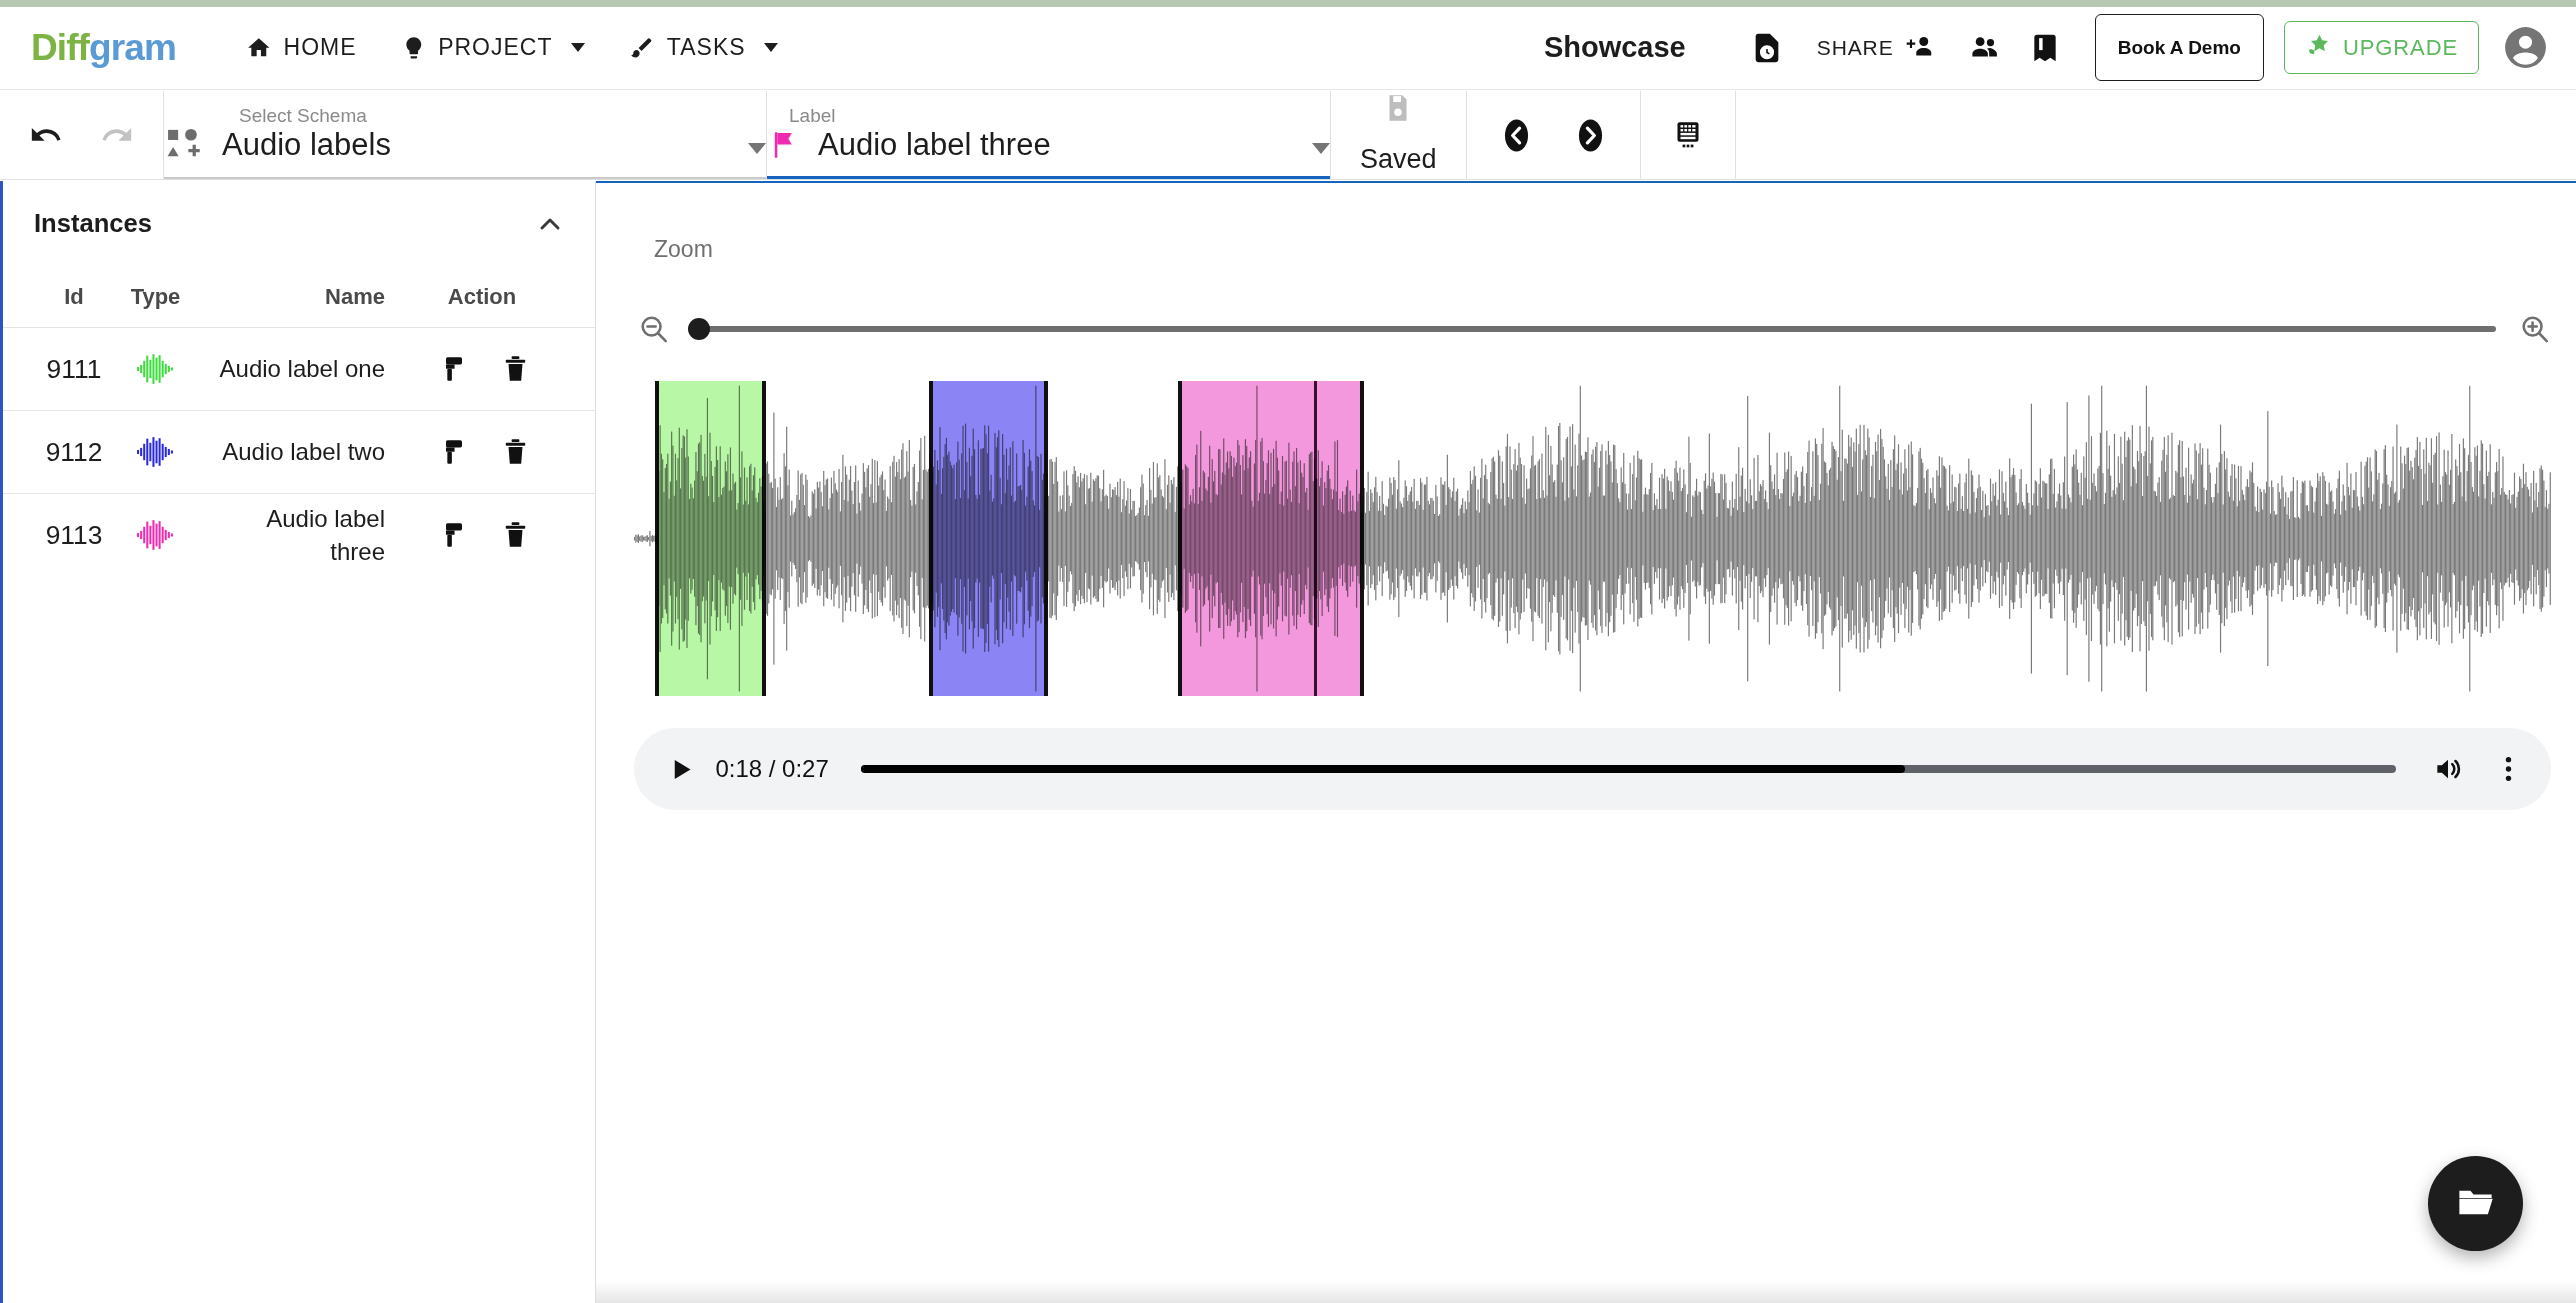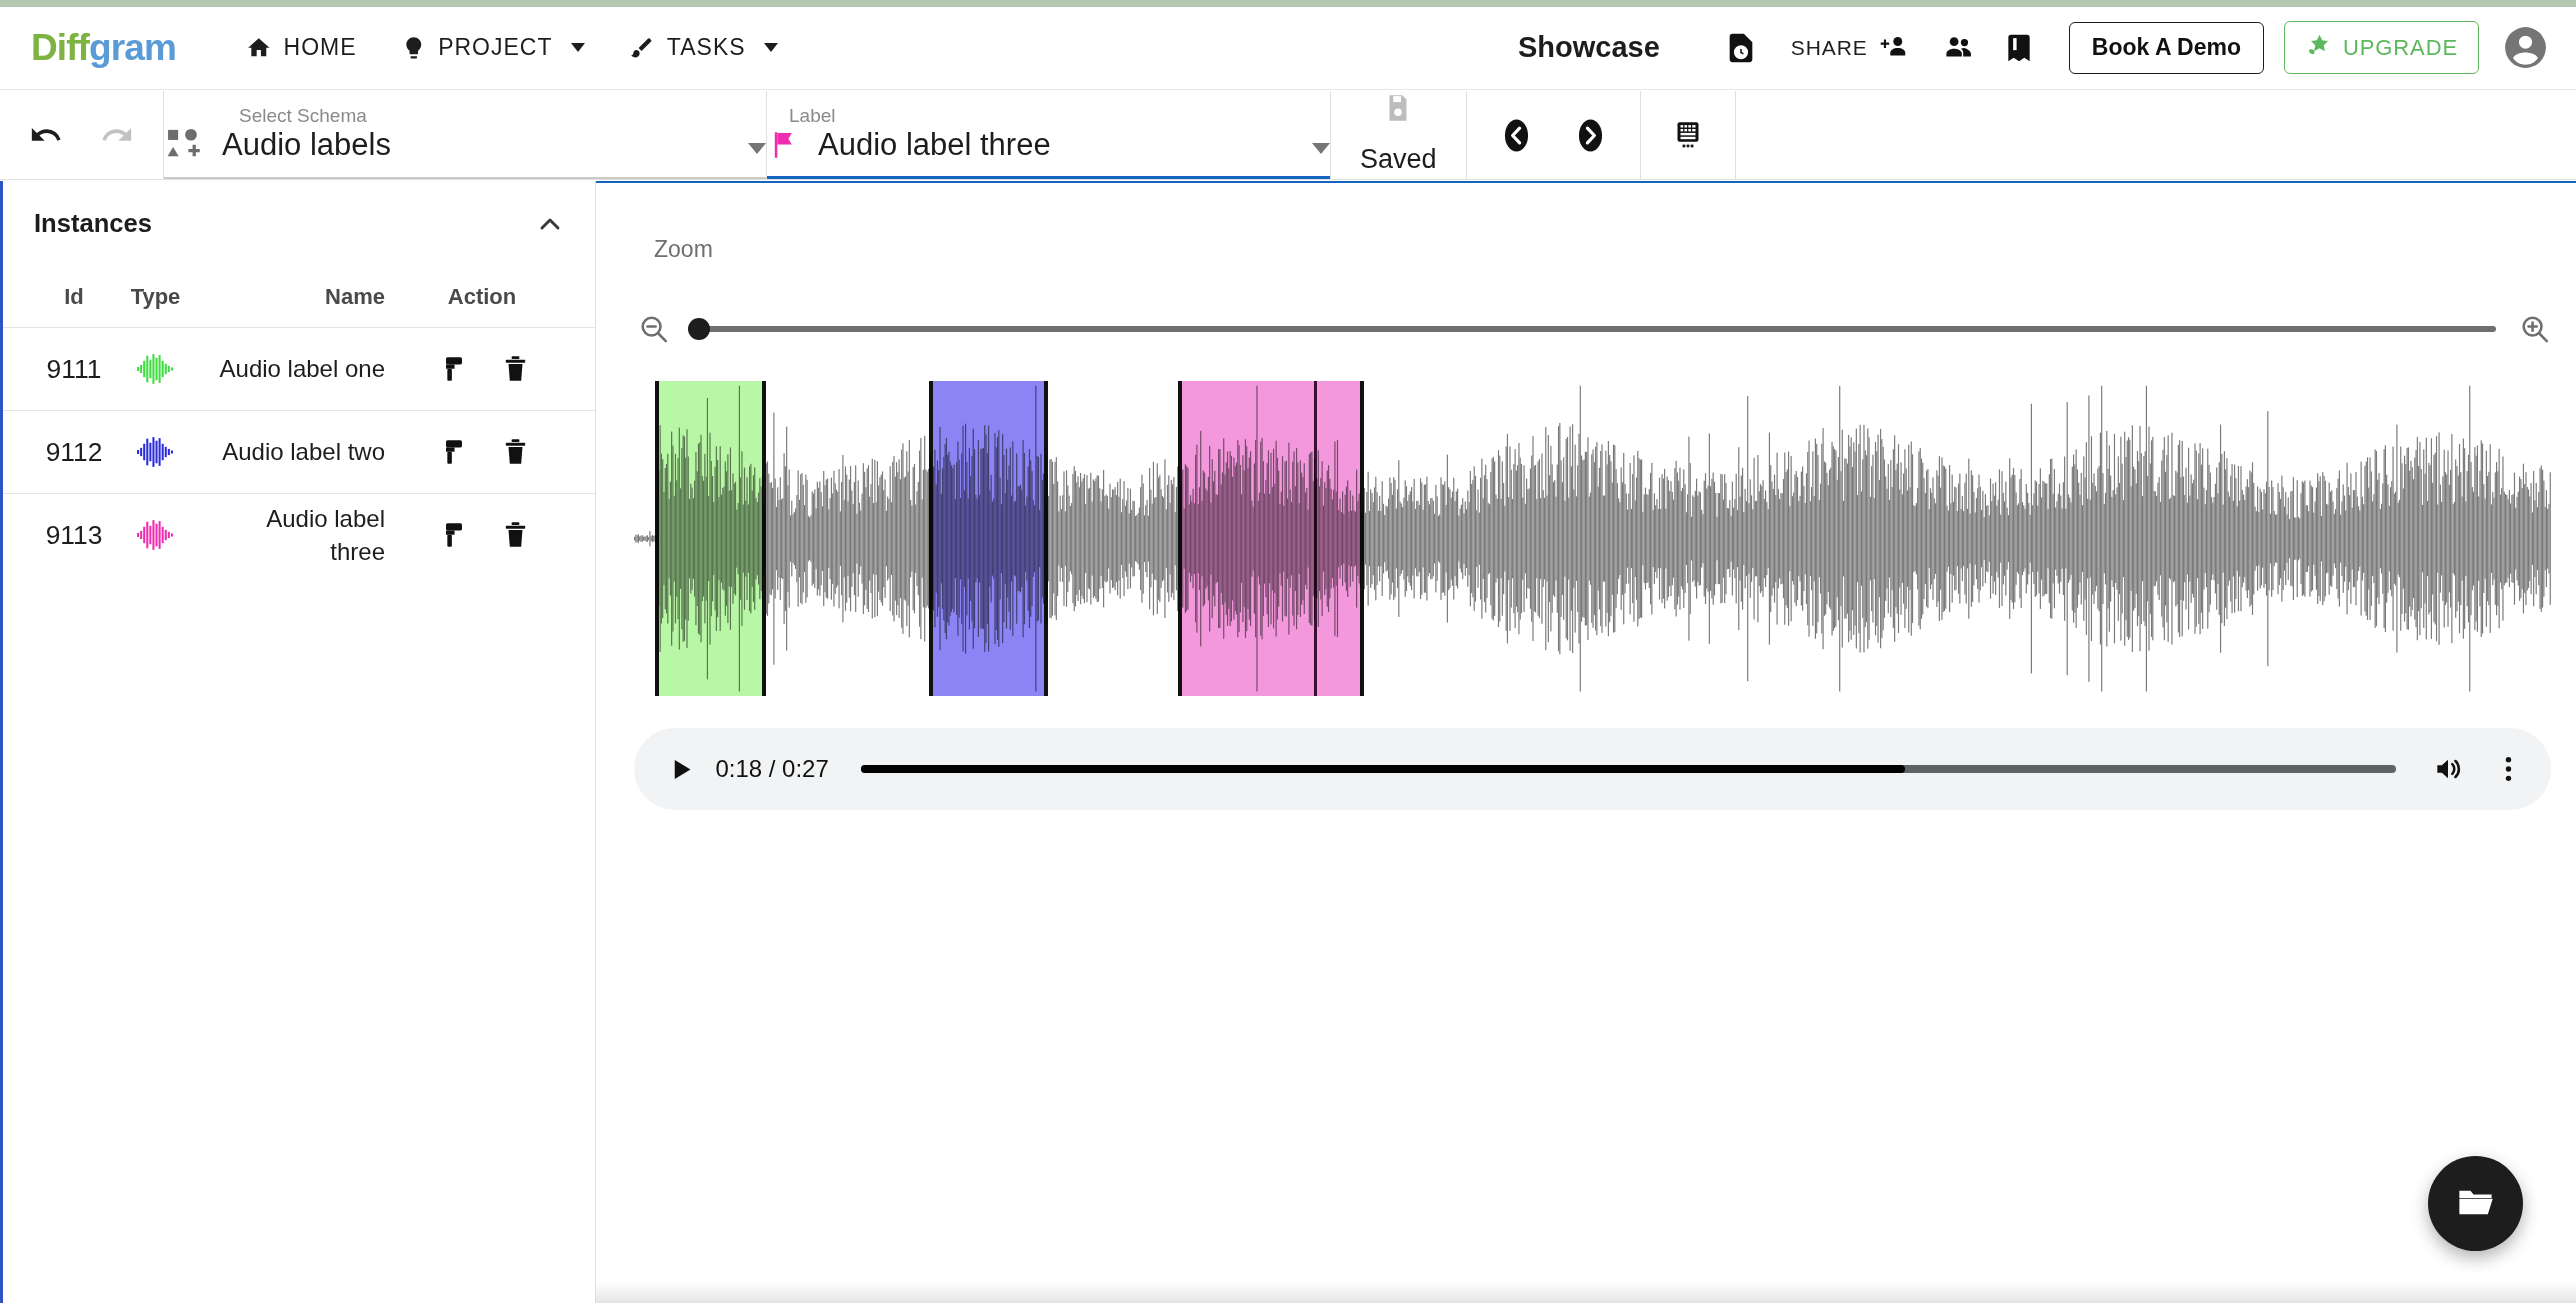--- a/index.html
+++ b/index.html
@@ -63,23 +63,23 @@
     display: flex; align-items: center; justify-content: center;
     cursor: pointer;
   }
   .share-btn {
     display: flex; align-items: center; gap: 10.2px;
     padding: 0 19px; height: 51px; cursor: pointer;
     font-size: 21px; letter-spacing: 0.9px; color: #1d1d1d; font-weight: 500; justify-content: space-between;
   }
   .demo-btn {
     border: 1.7px solid #1d1d1d; border-radius: 6px;
-    padding: 10px 22px; height: 52px;
+    padding: 10px 22px; height: 67px;
     display: flex; align-items: center;
-    font-size: 23px; font-weight: bold; color: #111;
+    font-size: 19px; font-weight: bold; color: #111;
     margin-left: 19px; cursor: pointer; background: #fff;
   }
   .upgrade-btn {
     border: 1.7px solid #5cb85c; border-radius: 6px;
     padding: 0 20.4px; height: 53px;
     display: flex; align-items: center; gap: 10.2px;
     font-size: 22px; font-weight: 500; color: #5cb85c;
     letter-spacing: 0.9px; margin-left: 20.4px; cursor: pointer; background: #fff;
   }
   .avatar-btn {

